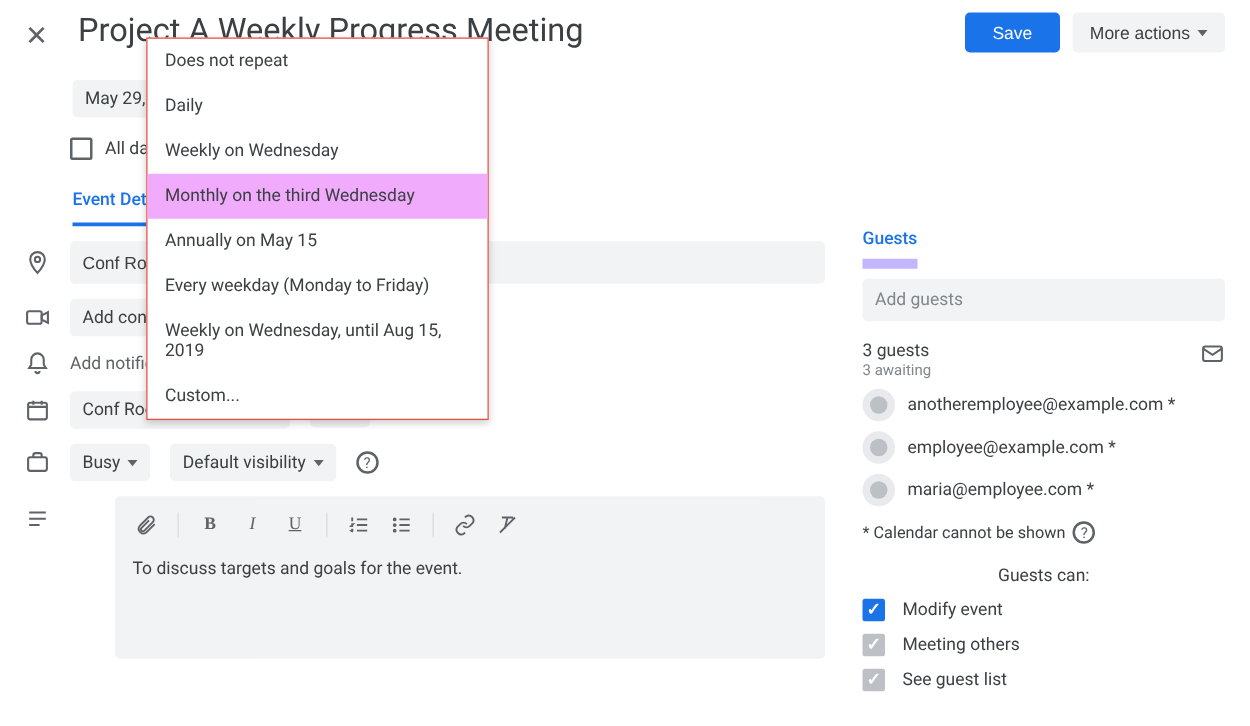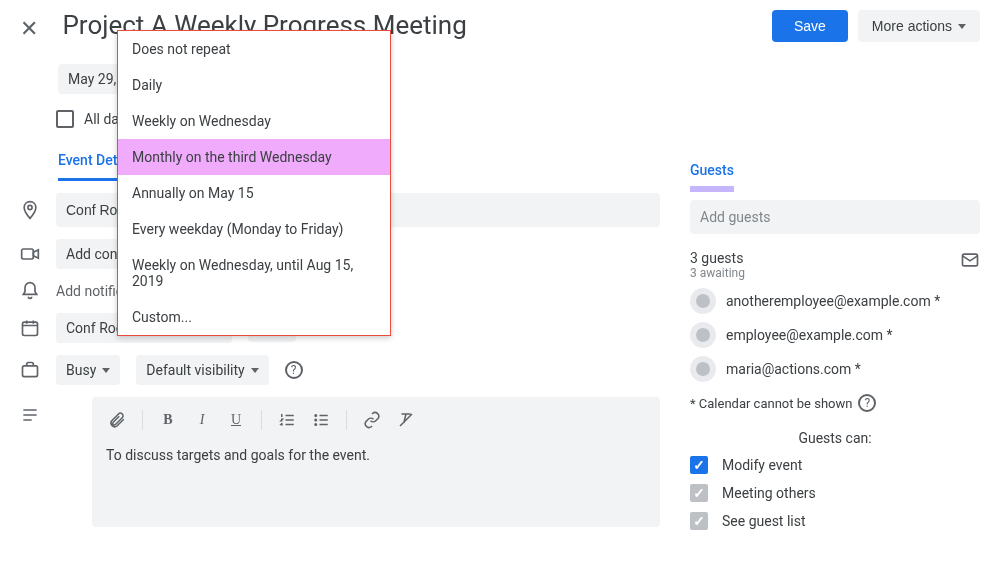--- a/index.html
+++ b/index.html
@@ -94,21 +94,21 @@
   }
   .editor {
     background:#f1f3f4; border-radius:4px; margin-left:36px; min-height:130px;
     padding: 0;
   }
   .toolbar { display:flex; align-items:center; gap:4px; padding: 8px 10px; color:#5f6368;}
   .tb-btn { width:30px; height:30px; display:inline-flex; align-items:center; justify-content:center; cursor:pointer; font-family: 'Times New Roman', serif;}
   .tb-sep { width:1px; height:20px; background:#dadce0; margin:0 6px;}
   .editor-body { padding: 4px 14px 14px 14px; color:#3c4043; font-size:14px;}
   
-  .r-tab { color:#1a73e8; font-weight:500; border-bottom:6px solid #c4b5fd; display:inline-block; padding-bottom:8px; margin-top: 0; margin-bottom: 8px;}
+  .r-tab { color:#1a73e8; font-weight:500; border-bottom:8px solid #c4b5fd; display:inline-block; padding-bottom:8px; margin-top: 21px; margin-bottom: 8px;}
   .guest-input { background:#f1f3f4; border-radius:4px; padding:9px 10px; color:#80868b; font-size:14px; margin-bottom: 16px;}
   .guest-count { color:#3c4043; font-size:14px;}
   .guest-sub { color:#80868b; font-size:12px; margin-bottom:8px;}
   .mail-icon { float:right; color:#5f6368; cursor:pointer;}
   .guest-item { display:flex; align-items:center; gap:10px; margin:8px 0; color:#3c4043;}
   .avatar { width:26px; height:26px; border-radius:50%; background:#e8eaed; display:inline-flex; align-items:center; justify-content:center;}
   .avatar-inner { width:14px; height:14px; border-radius:50%; background:#bdc1c6;}
   .note { color:#3c4043; font-size:13px; margin-top: 12px; display:flex; align-items:center; gap:6px;}
   .perm-row { display:flex; align-items:center; gap:14px; margin:10px 0; color:#3c4043;}
   
@@ -296,21 +296,21 @@
     <div class="guest-item">
       <span class="avatar">
           <span class="avatar-inner"></span>
         </span>
       <span>employee@example.com *</span>
     </div>
     <div class="guest-item">
       <span class="avatar">
           <span class="avatar-inner"></span>
         </span>
-      <span>maria@actions.com *</span>
+      <span>maria@employee.com *</span>
     </div>
 
     <div class="note">
       <span>* Calendar cannot be shown</span>
       <span class="help-circle">?</span>
     </div>
 
     <div style="margin-top:18px; color:#3c4043;text-align:center;">Guests can:</div>
     <div class="perm-row">
       <span class="checkbox blue">

